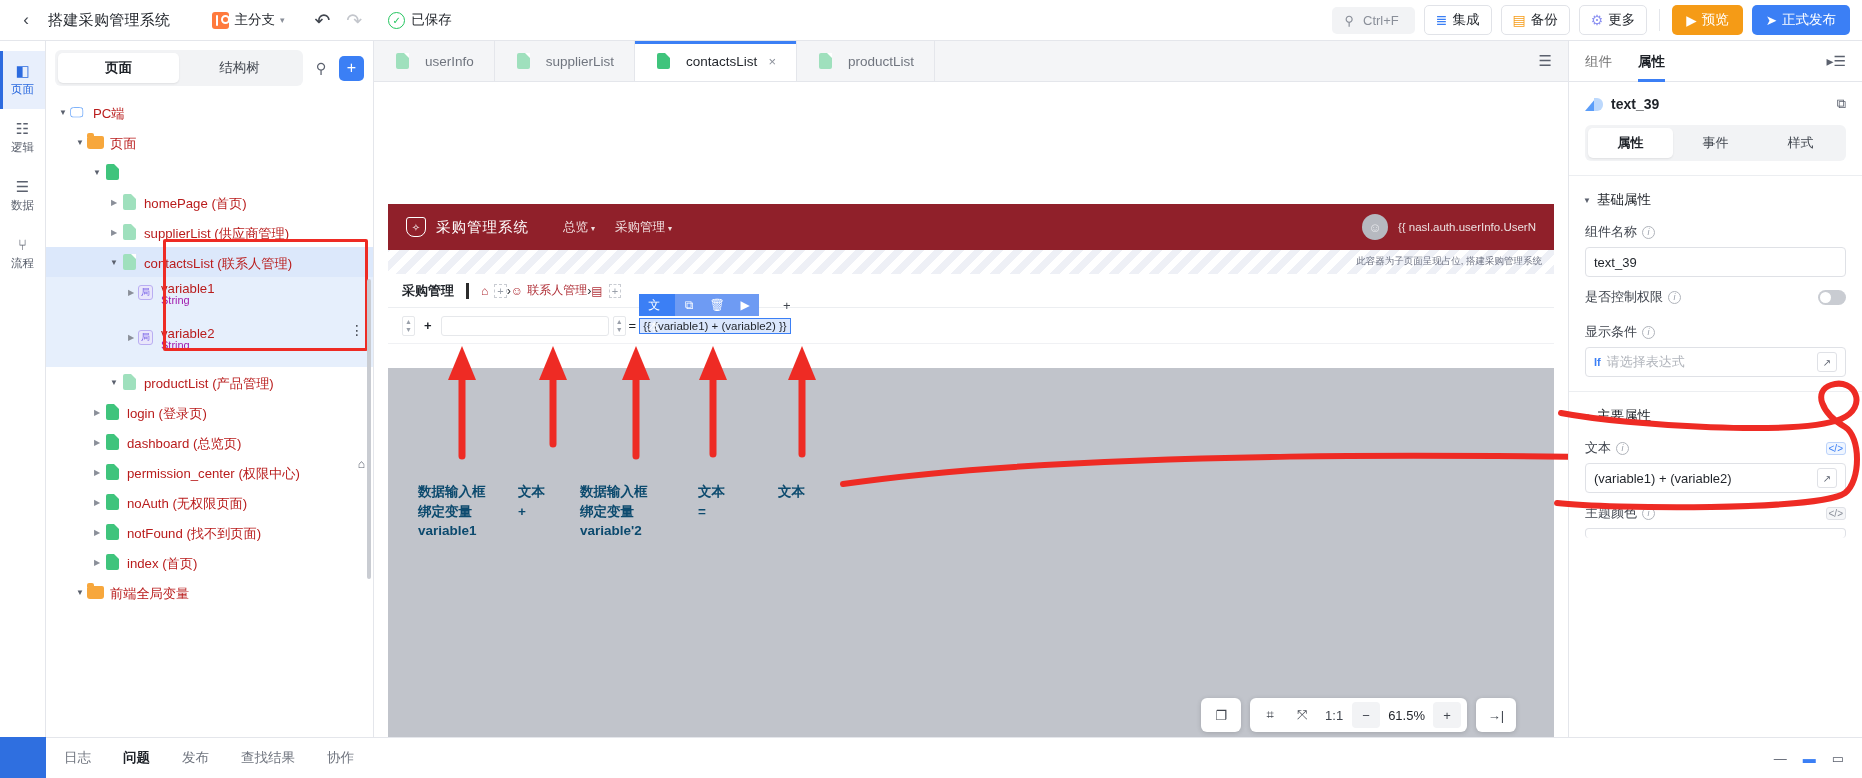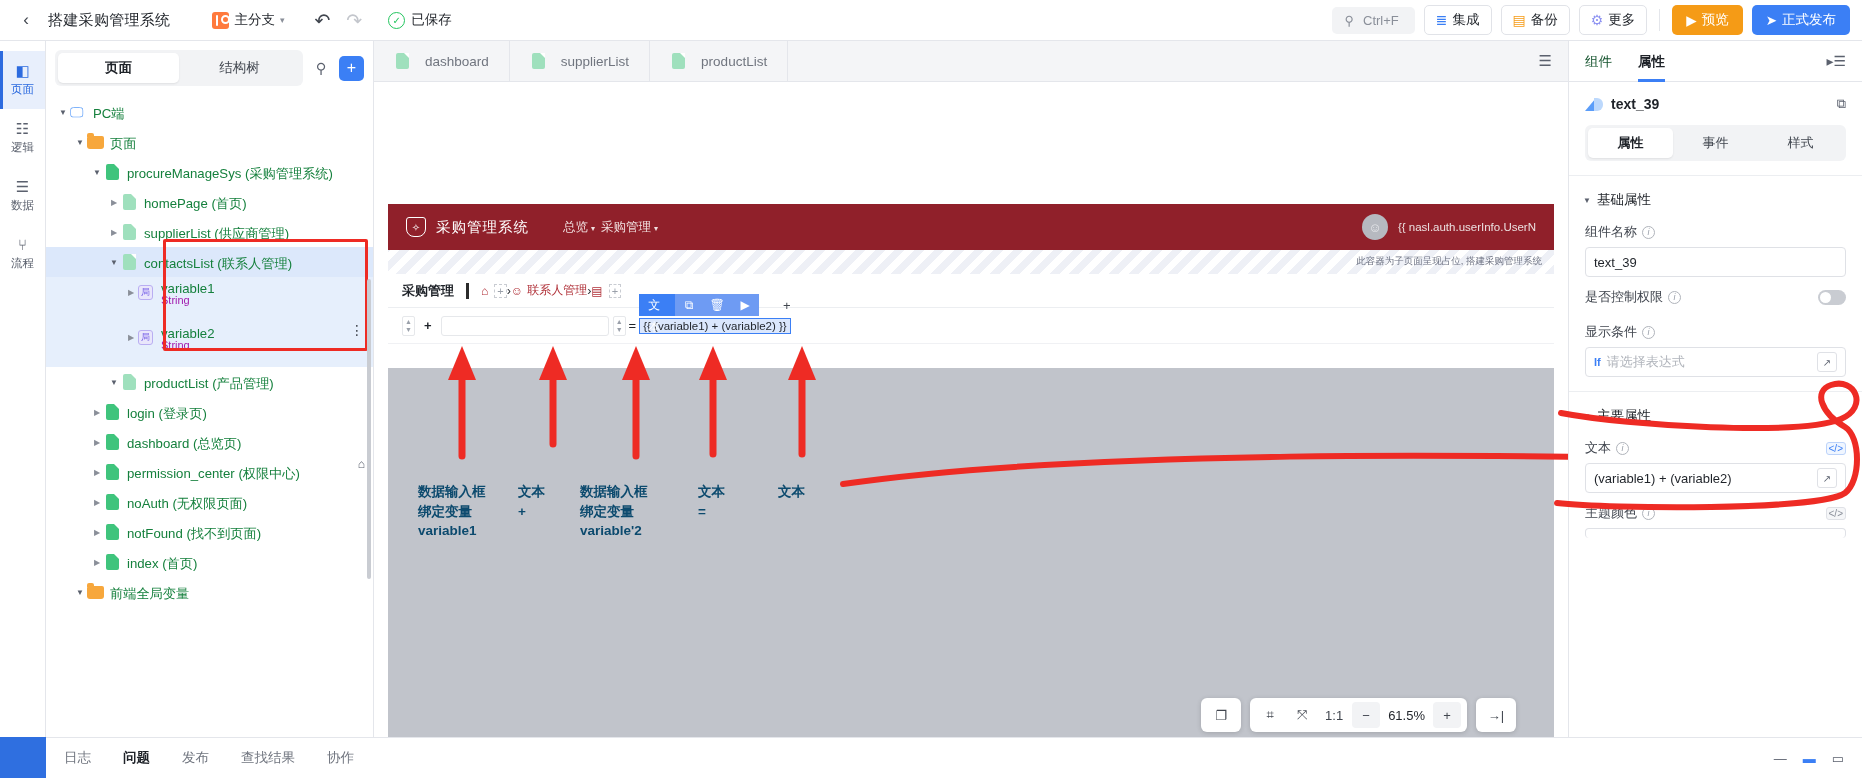--- a/index.html
+++ b/index.html
@@ -59,21 +59,21 @@
   .arrow { width:14px; text-align:center; color:#8a8f99; font-size:8px; flex:0 0 14px; }
   .arrow.open { color:#5b616e; }
   .tico { width:17px; height:17px; margin-right:6px; flex:0 0 17px; position:relative; }
   .ico-pc { color:#5b9df9; font-size:14px; line-height:17px; text-align:center; }
   .ico-folder { background:#f7a73c; border-radius:2px 2px 3px 3px; height:13px; margin-top:2px; position:relative; }
   .ico-folder::before { content:""; position:absolute; left:0; top:-3px; width:7px; height:4px; background:#f7a73c; border-radius:2px 2px 0 0; }
   .ico-page { width:13px; height:16px; margin-left:2px; background:#3fc47c; border-radius:2px; position:relative; }
   .ico-page.light { background:#9fe0bd; }
   .ico-page::after { content:""; position:absolute; right:0; top:0; border-width:0 5px 5px 0; border-style:solid; border-color:transparent #fff transparent transparent; }
   .ico-var { width:15px; height:15px; margin-top:1px; background:#e9e6fb; border:1px solid #b9aef2; border-radius:3px; color:#7a63e8; font-size:9px; line-height:13px; text-align:center; }
-  .tlabel { font-size:13.2px; color:#15803d; white-space:nowrap; }
+  .tlabel { font-size:13.2px; color:#b91c1c; white-space:nowrap; }
   .tsub { font-size:11px; color:#a21caf; margin-top:-2px; }
   .tcol { display:flex; flex-direction:column; justify-content:center; height:100%; padding-top:3px; }
   .home-ic { margin-left:auto; color:#5b616e; font-size:12px; }
   .dots { margin-left:auto; color:#41464f; font-size:14px; letter-spacing:1px; }
 
   .redbox { position:absolute; border:3px solid #ee2b24; border-radius:2px; pointer-events:none; }
 
   .lp-scroll { position:absolute; right:2px; top:238px; width:4px; height:300px; background:#c9ccd2; border-radius:2px; }
 
   
@@ -86,21 +86,21 @@
   .tab-end { flex:1 1 auto; border-bottom:1px solid transparent; }
   .tab-list-ic { display:flex; align-items:center; padding:0 16px; color:#5b616e; font-size:15px; cursor:pointer; }
 
   .canvas-wrap { flex:1 1 auto; background:#fff; position:relative; overflow:hidden; }
   .canvas-gray-top { height:122px; background:#fff; }
   .frame { position:absolute; left:14px; right:14px; top:122px; bottom:18px; }
 
   .app-hdr { height:46px; background:#90202a; display:flex; align-items:center; padding:0 18px; color:#fff; }
   .app-logo { width:20px; height:20px; border:1.6px solid #fff; border-radius:3px 3px 8px 8px; display:flex; align-items:center; justify-content:center; font-size:10px; }
   .app-name { font-size:14.5px; margin-left:10px; letter-spacing:1px; }
-  .app-nav { display:flex; gap:6px; margin-left:34px; font-size:12.5px; color:#f0dede;align-items:flex-end; }
+  .app-nav { display:flex; gap:20px; margin-left:34px; font-size:12.5px; color:#f0dede;align-items:flex-end; }
   .app-nav span.cr { font-size:8px; margin-left:3px; }
   .avatar { width:26px; height:26px; border-radius:50%; background:#b6b9c0; display:flex; align-items:center; justify-content:center; color:#e8e9ec; font-size:13px; }
   .user-expr { font-size:11.5px; color:#ece0e0; margin-left:10px; white-space:nowrap; overflow:hidden; }
 
   .hatch { height:24px; background:
       repeating-linear-gradient(-45deg,#eef0f6 0 7px,#fff 7px 14px);
       position:relative; }
   .hatch-note { position:absolute; right:12px; top:5px; font-size:9.5px; color:#6b7080; }
 
   .crumbbar { height:34px; background:#fff; display:flex; align-items:center; padding:0 14px; font-size:12.5px; color:#1f2329; border-bottom:1px solid #eceef1; }
@@ -129,21 +129,21 @@
   
   .ztools { position:absolute; right:38px; bottom:28px; display:flex; align-items:center; gap:9px; }
   .zgroup { background:#fff; border-radius:6px; box-shadow:0 1px 5px rgba(0,0,0,.16); display:flex; align-items:center; height:34px; padding:0 6px; gap:4px; }
   .zb { min-width:28px; height:26px; display:flex; align-items:center; justify-content:center; color:#41464f; font-size:13px; border-radius:4px; cursor:pointer; }
   .zb.sq { background:#f2f3f5; }
   .zpct { font-size:13px; color:#1f2329; padding:0 4px; }
 
   
   .rightpanel { width:294px; flex:0 0 294px; background:#fff; border-left:1px solid #e4e6eb; display:flex; flex-direction:column; position:relative; }
   .rp-tabs { height:41px; display:flex; align-items:center; padding:0 16px; border-bottom:1px solid #e4e6eb; gap:26px; }
-  .rp-tab { font-size:13.5px; color:#14532d; height:41px; line-height:41px; cursor:pointer; position:relative; }
+  .rp-tab { font-size:13.5px; color:#737373; height:41px; line-height:41px; cursor:pointer; position:relative; }
   .rp-tab.active { color:#1f2329; font-weight:bold; }
   .rp-tab.active::after { content:""; position:absolute; left:0; right:0; bottom:0; height:2.5px; background:#3b7ff5; }
   .rp-collapse { margin-left:auto; color:#5b616e; font-size:14px; cursor:pointer; }
 
   .rp-title { display:flex; align-items:center; padding:14px 16px 0 16px; gap:8px; }
   .cmp-ico { width:18px; height:16px; position:relative; }
   .cmp-ico::before { content:""; position:absolute; left:0; top:2px; border-width:0 0 13px 11px; border-style:solid; border-color:transparent transparent #5b9df9 transparent; }
   .cmp-ico::after { content:""; position:absolute; right:0; top:2px; width:9px; height:13px; background:#bcd8fc; border-radius:0 6px 6px 0; }
   .cmp-name { font-size:14px; font-weight:bold; color:#1f2329; }
   .copy-ic { margin-left:auto; color:#5b616e; font-size:13px; cursor:pointer; }
@@ -287,23 +287,20 @@
               <span class="tlabel">页面</span>
             </div>
           </div>
         </div>
         <div class="trow" style="padding-left: 44px;">
           <div class="tw">
             <span class="arrow open">▼</span>
             <span class="tico">
               <div class="ico-page"></div>
             </span>
-            <div class="tcol">
-              <span class="tlabel">procureManageSys (采购管理系统)</span>
-            </div>
           </div>
         </div>
         <div class="trow" style="padding-left: 61px;">
           <div class="tw">
             <span class="arrow">▶</span>
             <span class="tico">
               <div class="ico-page light"></div>
             </span>
             <div class="tcol">
               <span class="tlabel">homePage (首页)</span>
@@ -451,27 +448,34 @@
     <div class="redbox" style="left:117px; top:198px; width:205px; height:112px;"></div>
     <div class="lp-scroll"></div>
   </div>
 
   <div class="center">
     <div class="tabbar" id="filetabs">
         <div class="ftab">
           <span class="tico">
             <div class="ico-page light"></div>
           </span>
-          <span>dashboard</span>
+          <span>userInfo</span>
         </div>
         <div class="ftab">
           <span class="tico">
             <div class="ico-page light"></div>
           </span>
           <span>supplierList</span>
+        </div>
+        <div class="ftab active">
+          <span class="tico">
+            <div class="ico-page"></div>
+          </span>
+          <span>contactsList</span>
+          <span class="tab-x">×</span>
         </div>
         <div class="ftab">
           <span class="tico">
             <div class="ico-page light"></div>
           </span>
           <span>productList</span>
         </div>
         <div class="tab-end"></div>
         <div class="tab-list-ic">☰</div>
       </div>

